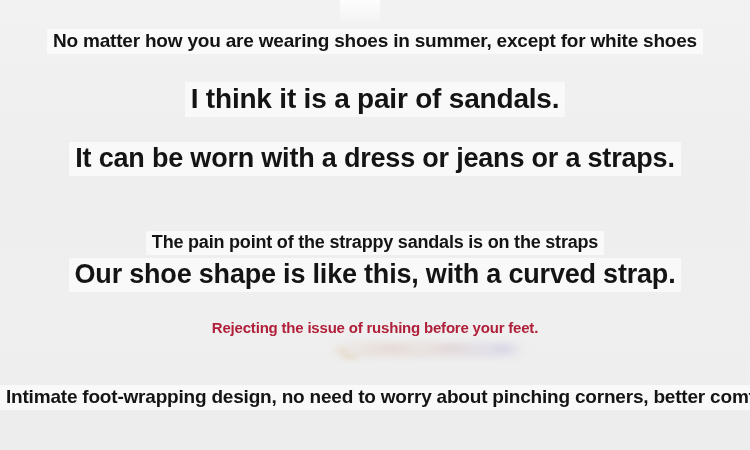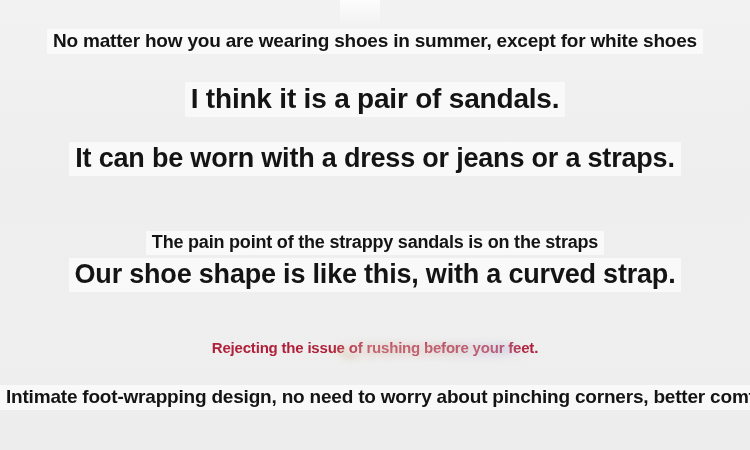--- a/index.html
+++ b/index.html
@@ -66,21 +66,20 @@
     font-size: 15px;
     color: #b0203a;
     white-space: normal;
     line-height: 1.18;
     width: 430px;
     left: 160px;
   }
   .l6 > .band {
     background: transparent;
     padding: 0;
-    margin-top: 20px;
   }
 
   .l7 { top: 385px; font-size: 19px; }
 
   
   .photo-smudge {
     position: absolute;
     left: 332px;
     top: 342px;
     width: 196px;

